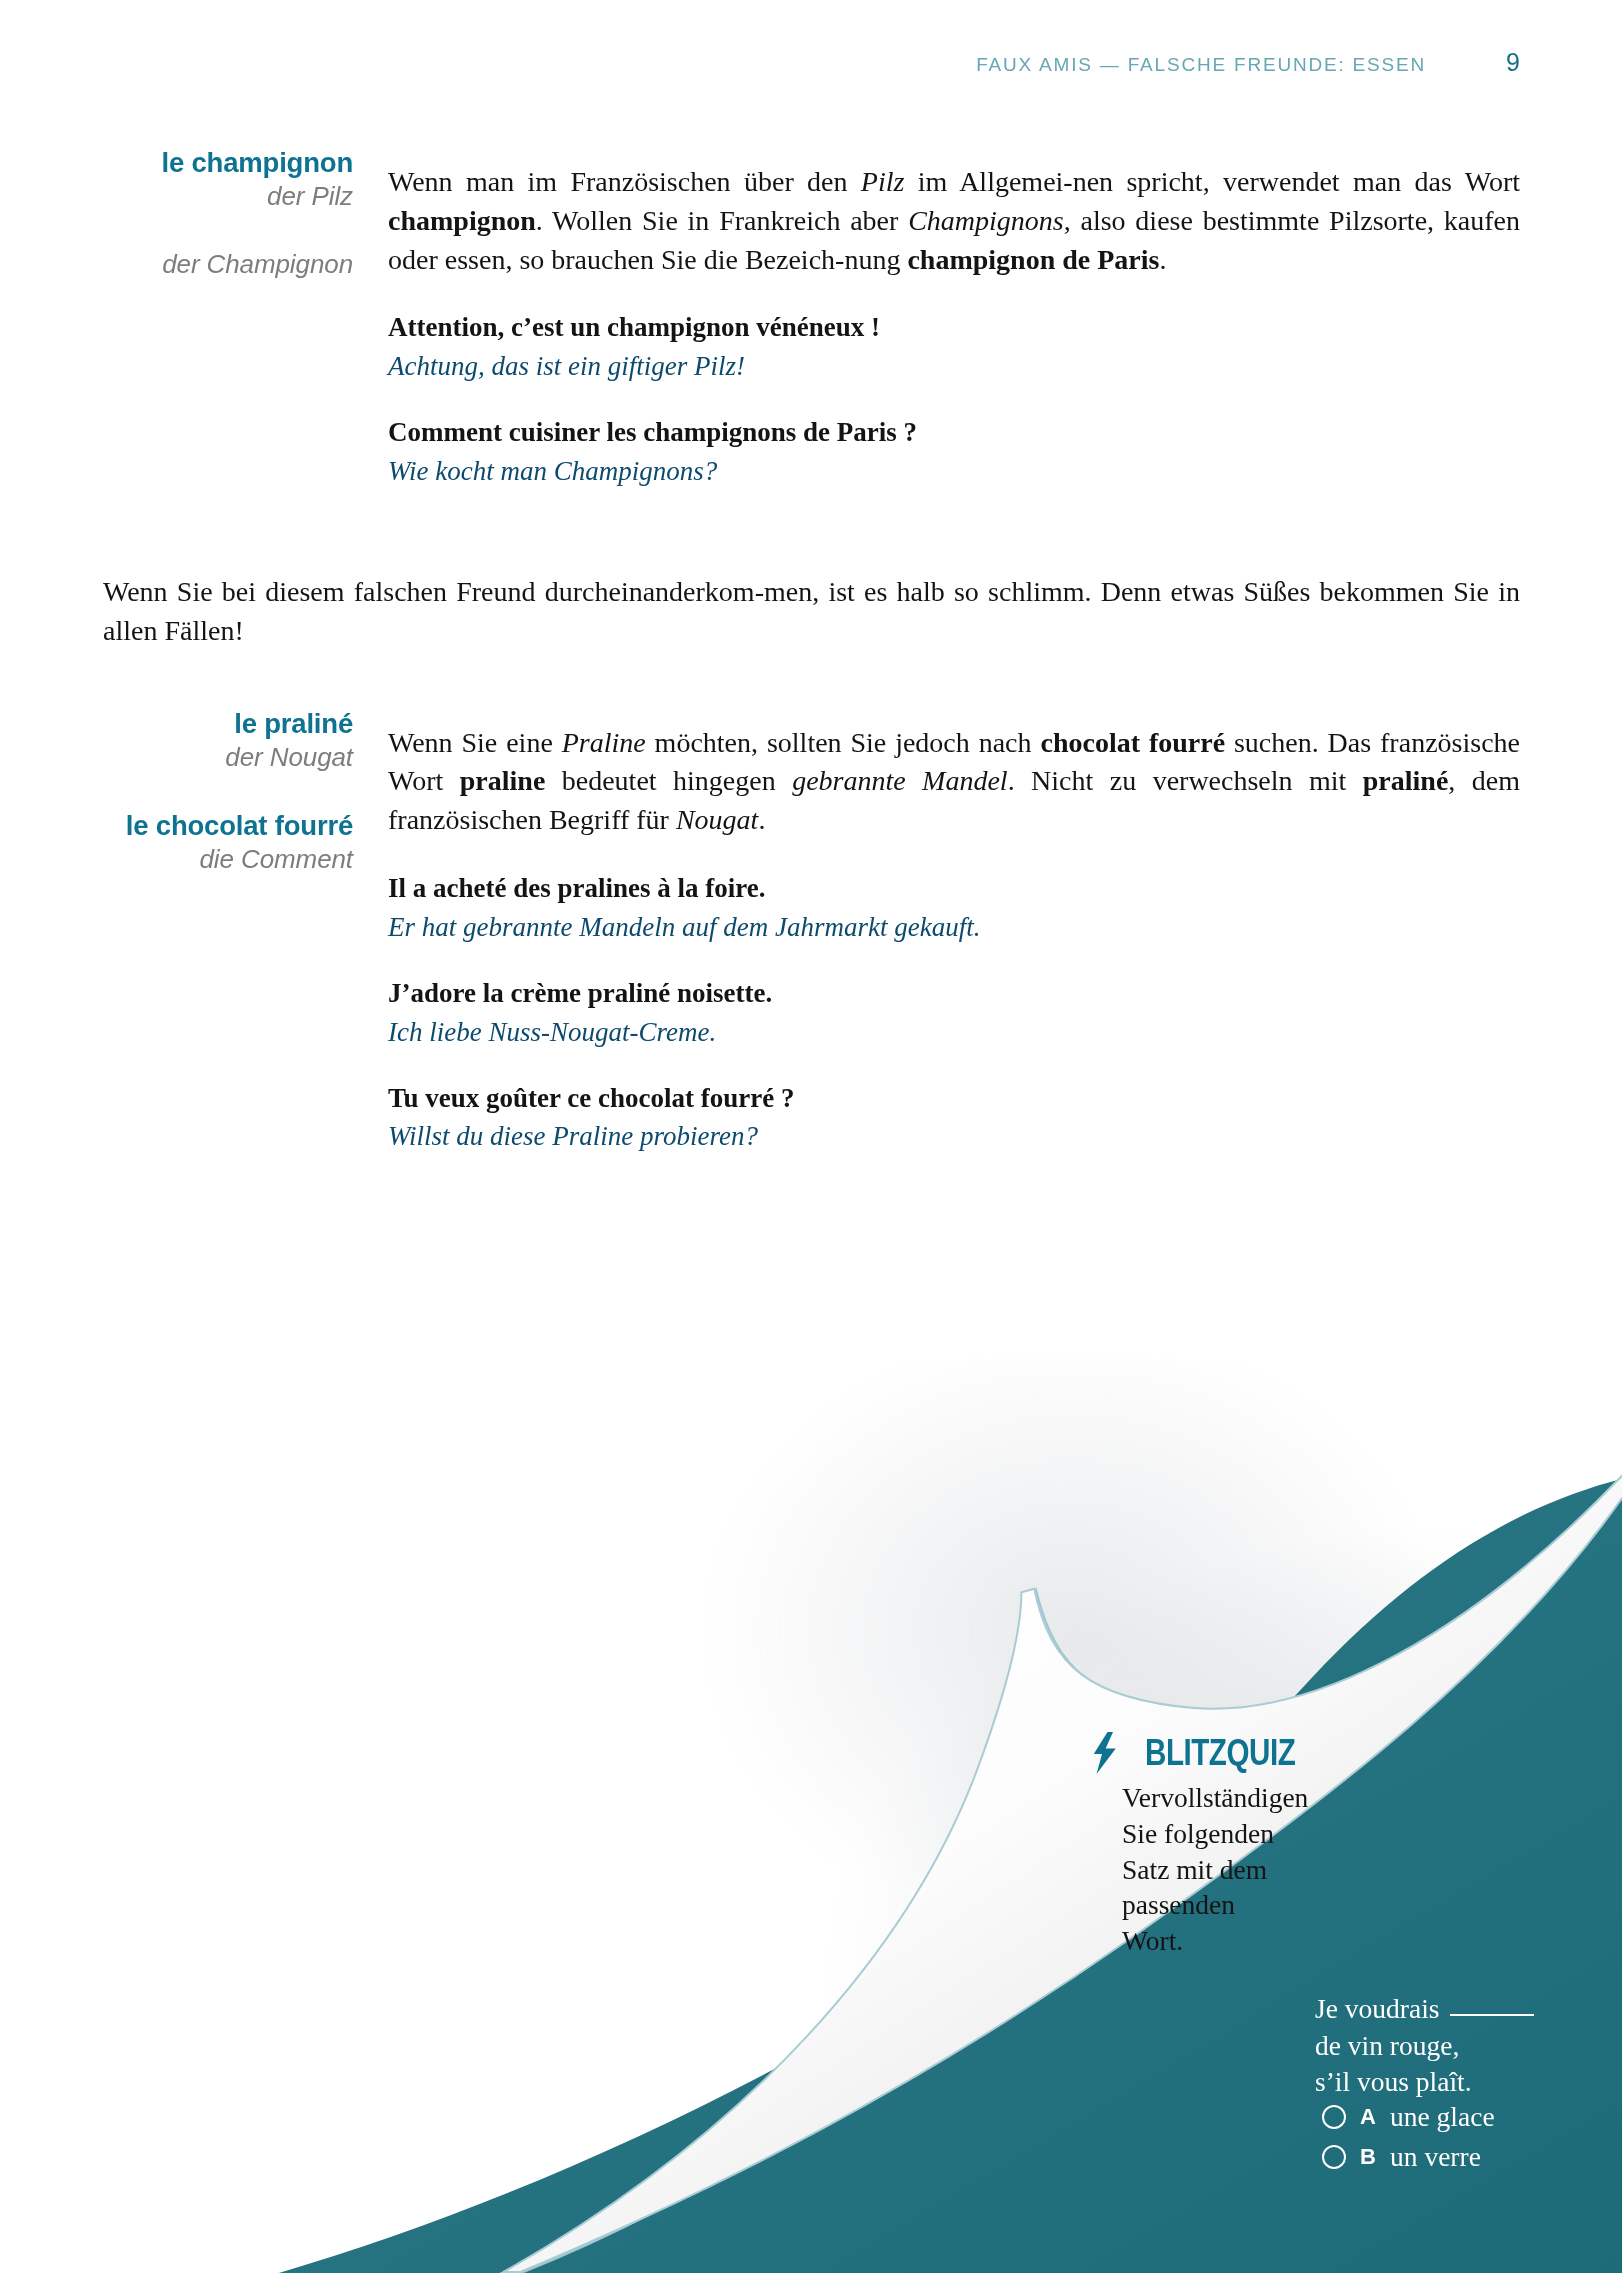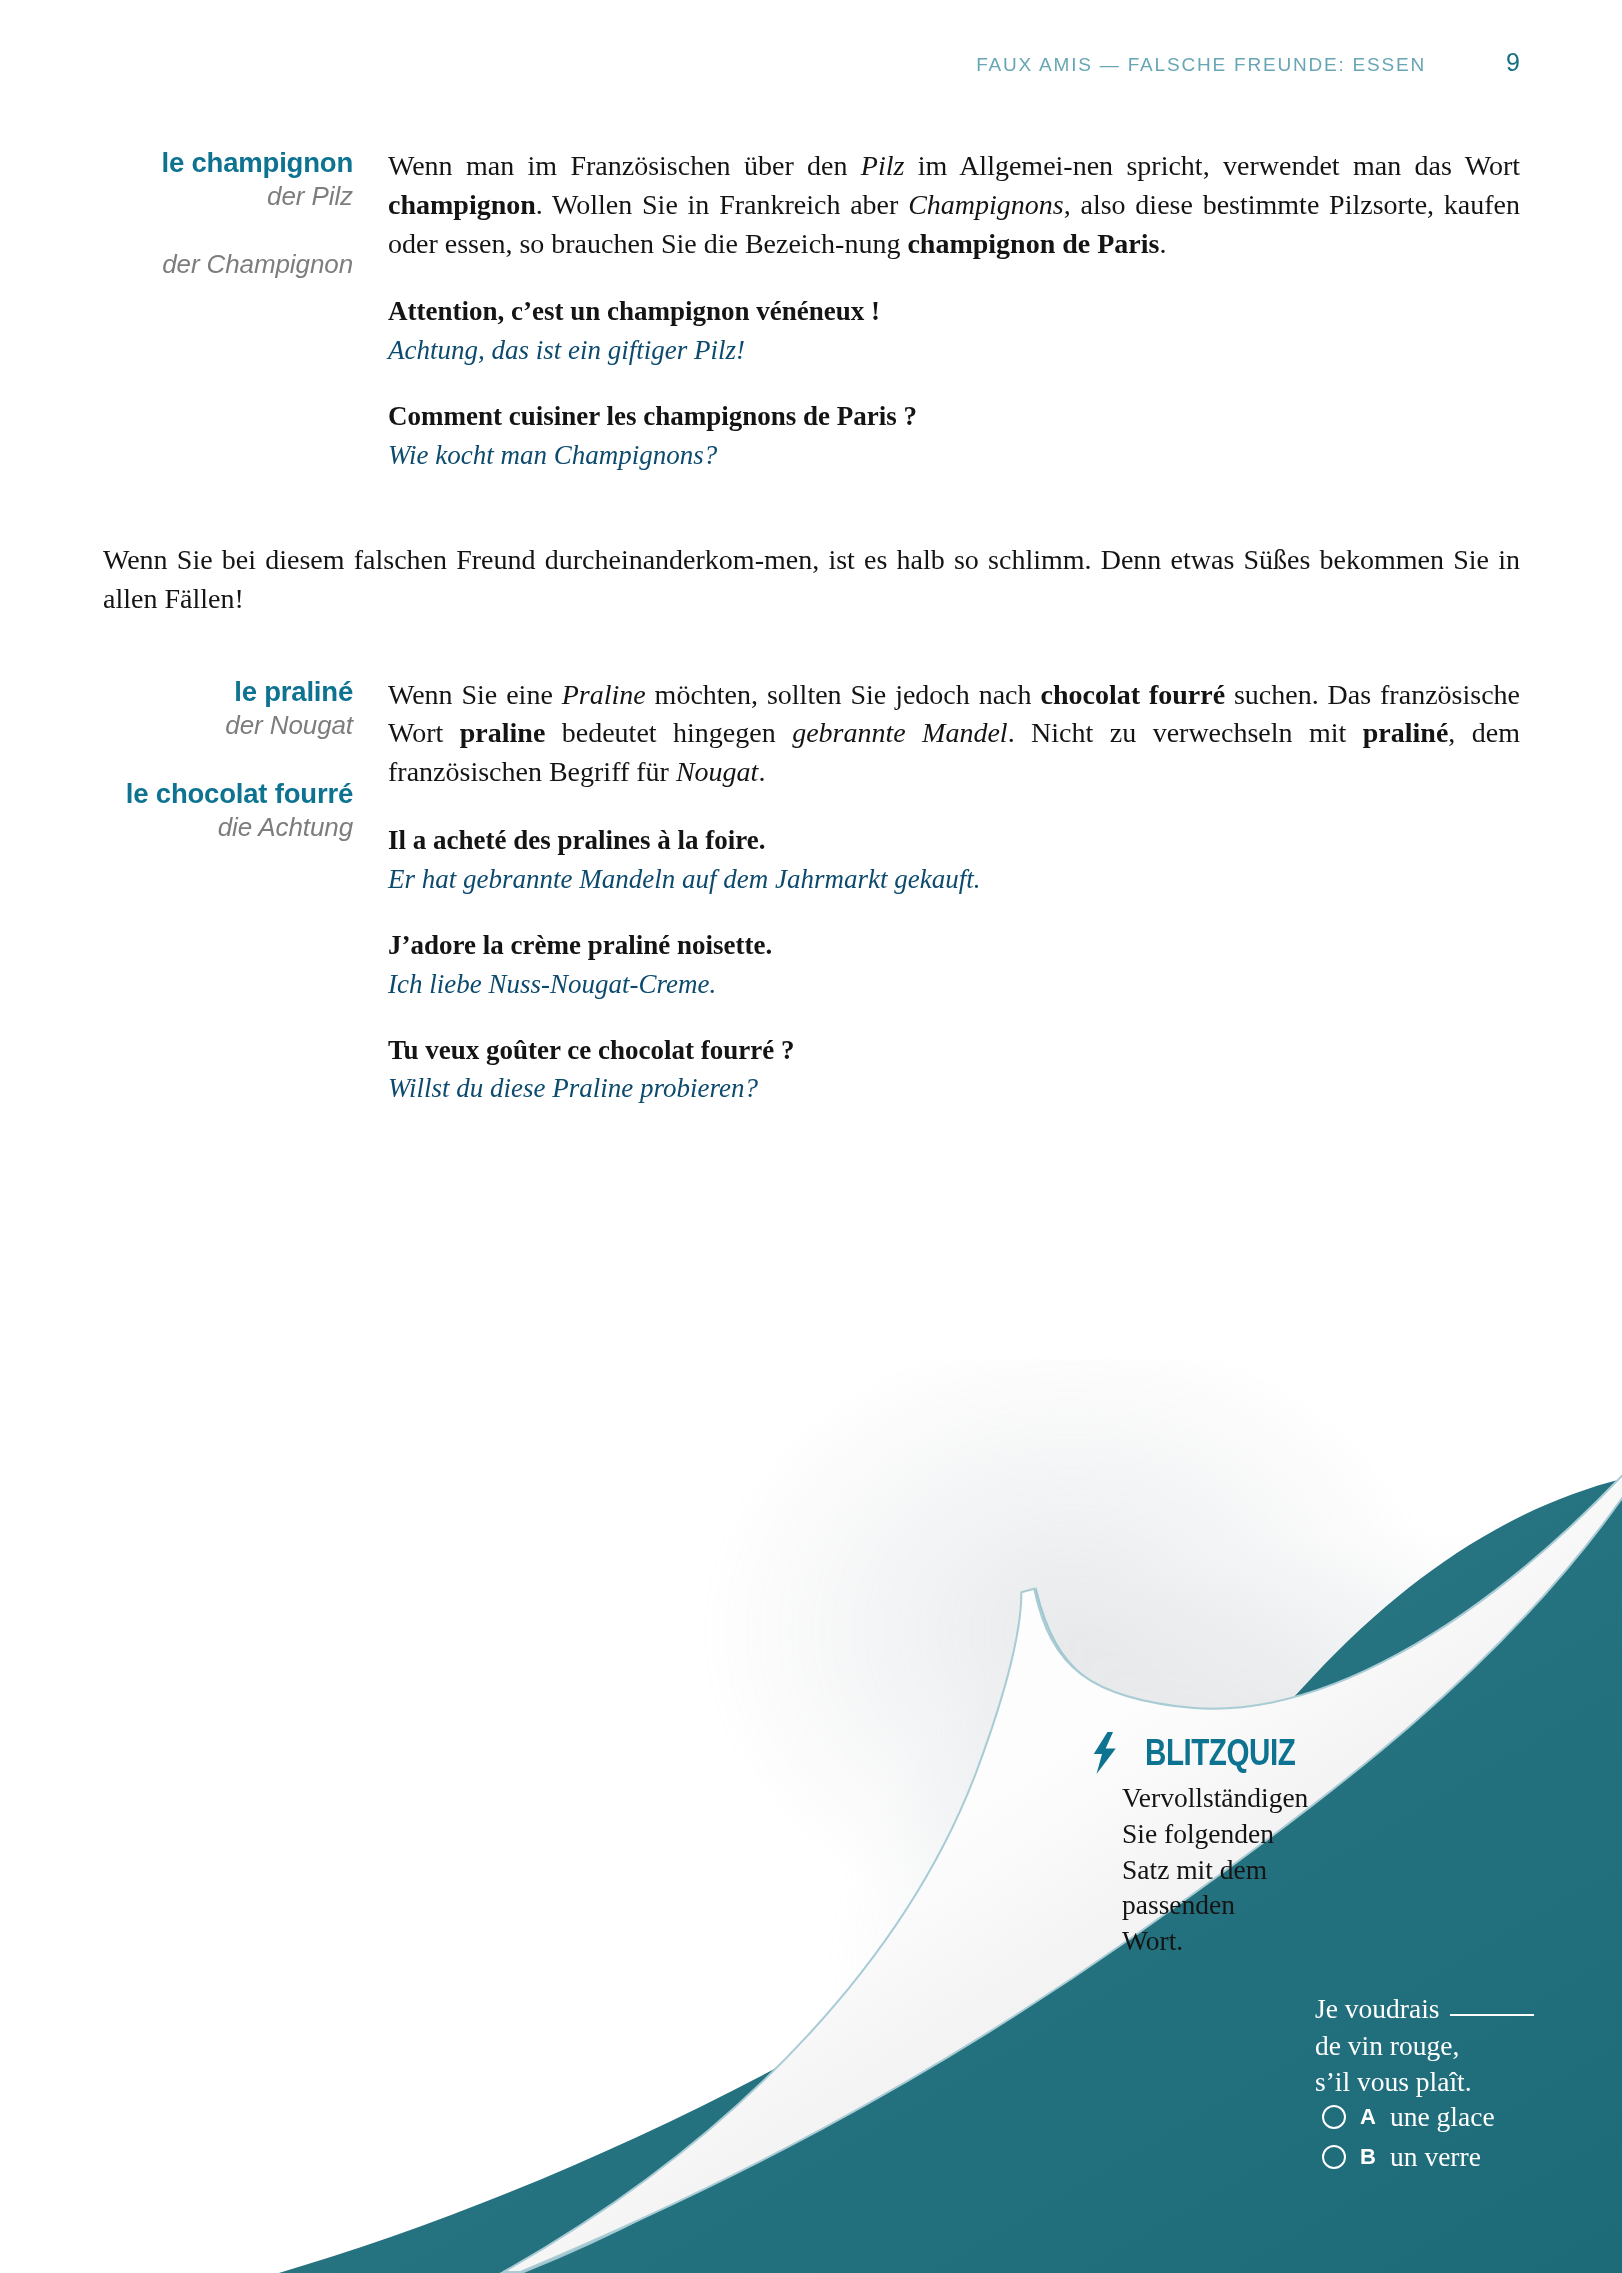--- a/index.html
+++ b/index.html
@@ -72,20 +72,21 @@
     width: 285px;
     flex: 0 0 285px;
     text-align: right;
     padding-right: 35px;
     box-sizing: border-box;
   }
 
   .body {
     flex: 1 1 auto;
     min-width: 0;
+    margin-top: 16px;
   }
 
   
   .hw {
     font-family: "Liberation Sans", sans-serif;
     font-weight: bold;
     font-size: 27.5px;
     line-height: 1.18;
     color: #0e7291;
     letter-spacing: -0.2px;
@@ -316,21 +317,21 @@
 
     <div class="entry">
       <div class="row">
         <div class="gutter">
           <div class="hw-block">
             <div class="hw">le praliné</div>
             <div class="hw-de">der Nougat</div>
           </div>
           <div class="hw-block">
             <div class="hw">le chocolat fourré</div>
-            <div class="hw-de">die Achtung</div>
+            <div class="hw-de">die Comment</div>
           </div>
         </div>
         <div class="body">
           <p class="para">Wenn Sie eine <i>Praline</i> möchten, sollten Sie jedoch nach <b>chocolat fourré</b> suchen. Das französische Wort <b>praline</b> bedeutet hingegen <i>gebrannte Mandel</i>. Nicht zu verwechseln mit <b>praliné</b>, dem französischen Begriff für <i>Nougat</i>.</p>
 
           <div class="ex">
             <p class="ex-fr">Il a acheté des pralines à la foire.</p>
             <p class="ex-de">Er hat gebrannte Mandeln auf dem Jahrmarkt gekauft.</p>
           </div>
           <div class="ex">

